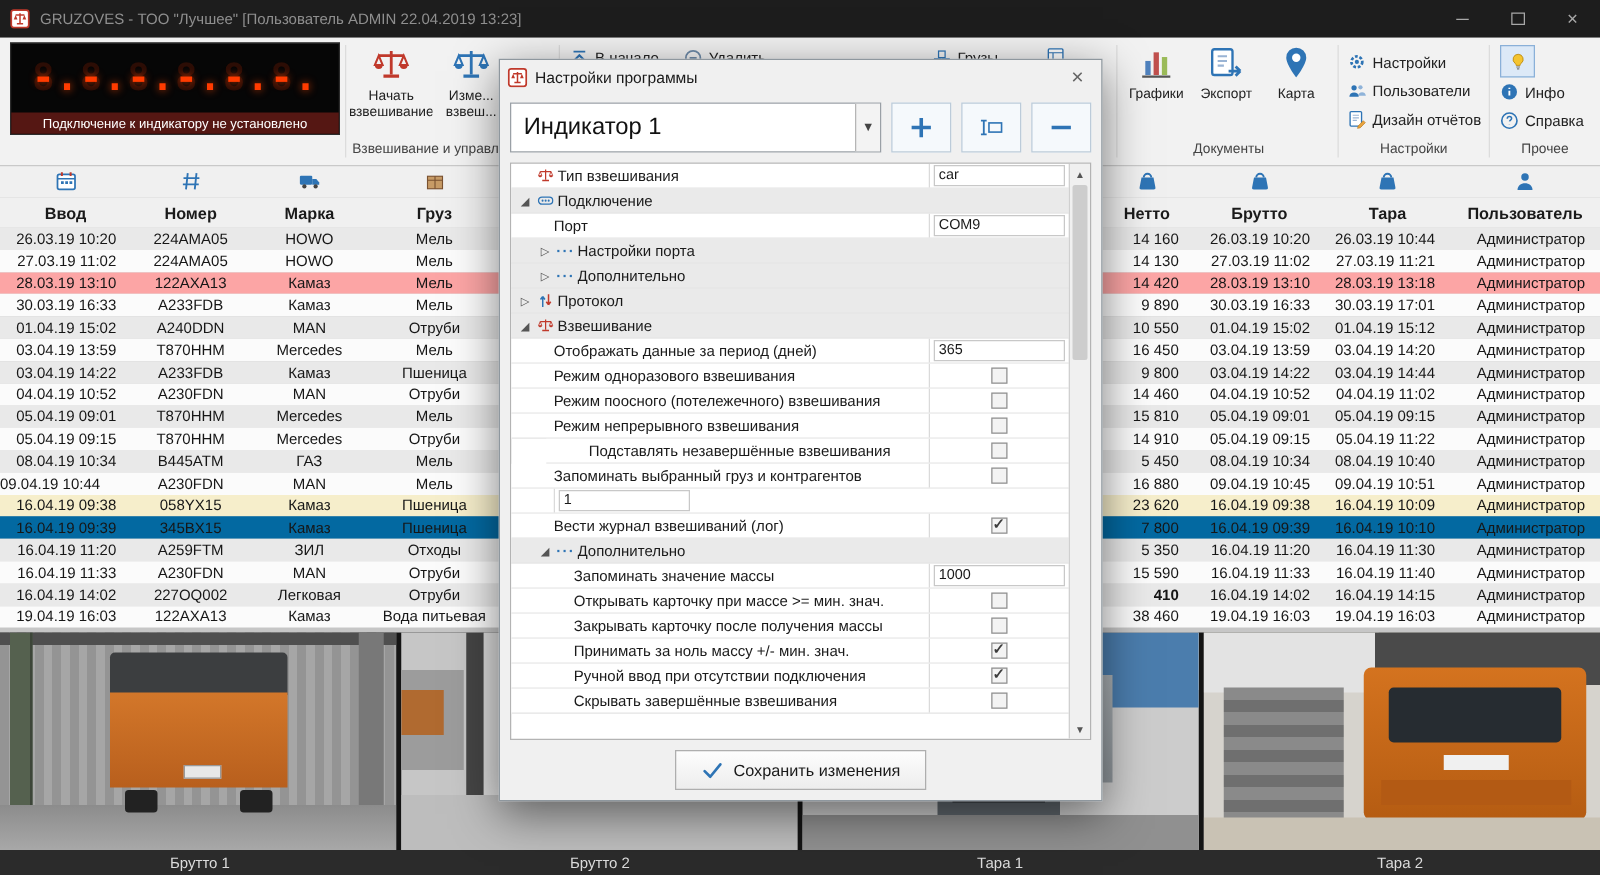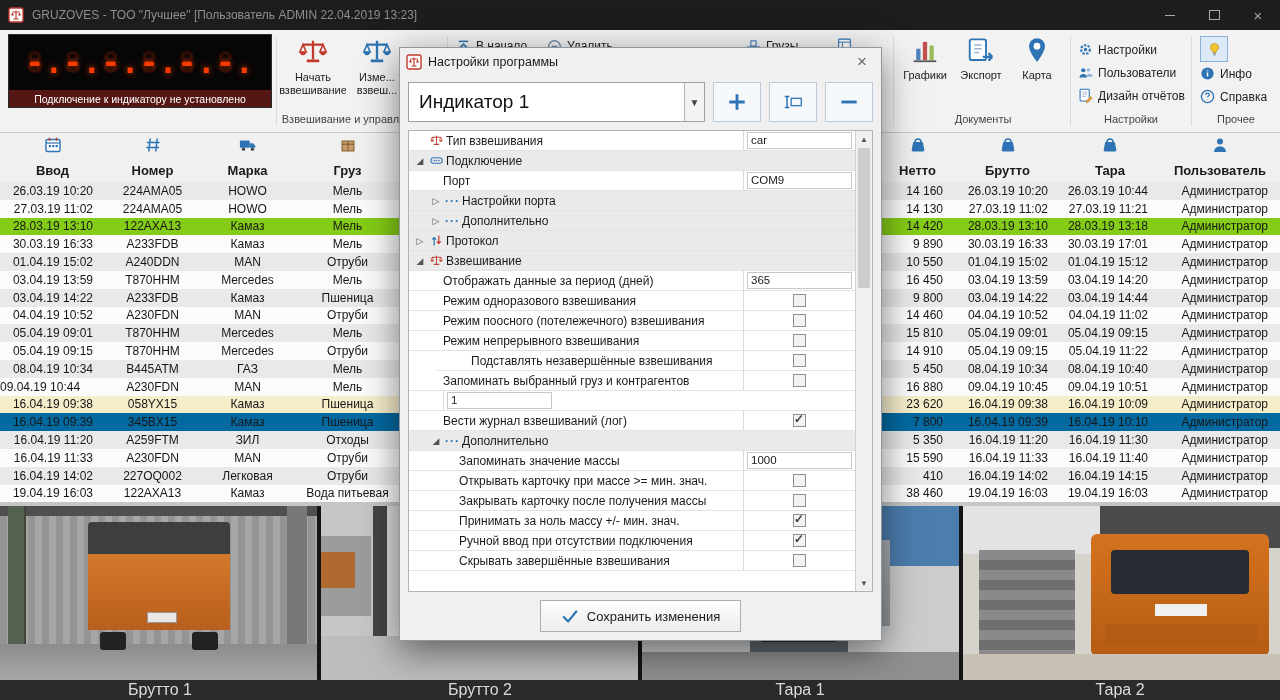--- a/index.html
+++ b/index.html
@@ -51,21 +51,21 @@
   .trows{position:absolute;top:182px;left:0;right:0;z-index:1}
   .trow{display:flex;height:17.8px;align-items:center;font-size:12px;color:#161616}
   .trow.sel{background:#f6eecb !important}
   .tc{white-space:nowrap;overflow:hidden;box-sizing:border-box}
 
   
   .photos{position:absolute;top:506px;left:0;right:0;height:174px;background:#141414;display:flex;gap:4px;z-index:1}
   .photo{flex:1 1 0;position:relative;overflow:hidden}
   .photo div{position:absolute}
   .plabels{position:absolute;top:680px;left:0;right:0;height:20px;background:#2b2b2b;display:flex;z-index:1}
-  .plabel{flex:1;display:flex;align-items:center;justify-content:center;color:#dcdcdc;font-size:16px}
+  .plabel{flex:1;display:flex;align-items:center;justify-content:center;color:#dcdcdc;font-size:12px}
 
   .p1{background:repeating-linear-gradient(90deg,#949494 0 7px,#a6a6a6 7px 14px)}
   .p2{background:#c6c6c6}
   .p3{background:#cccccc}
   .p4{background:#d6d3cd}
 
   
   .dialog{position:absolute;left:399px;top:47px;width:483px;height:594px;background:#f0f0f0;border:1px solid #8e979e;
           box-shadow:0 10px 34px rgba(0,0,0,.5);z-index:100;box-sizing:border-box;display:flex;flex-direction:column}
   .dlg-title{height:28px;display:flex;align-items:center;padding:0 6px;flex:0 0 auto}
@@ -391,21 +391,21 @@
       <div class="tc" style="width: 105px; text-align: right; padding-right: 12px;">27.03.19 11:02</div>
       <div class="tc" style="width: 95px; text-align: center;">224AMA05</div>
       <div class="tc" style="width: 95px; text-align: center;">HOWO</div>
       <div class="tc" style="width: 105px; text-align: center;">Мель</div>
       <div class="tc" style="width: 480px; text-align: center;"></div>
       <div class="tc" style="width: 75px; text-align: right; padding-right: 12px;">14 130</div>
       <div class="tc" style="width: 105px; text-align: right; padding-right: 12px;">27.03.19 11:02</div>
       <div class="tc" style="width: 100px; text-align: right; padding-right: 12px;">27.03.19 11:21</div>
       <div class="tc" style="width: 120px; text-align: right; padding-right: 12px;">Администратор</div>
     </div>
-    <div class="trow" style="background: #84cc16;">
+    <div class="trow" style="background: #fca5a5;">
       <div class="tc" style="width: 105px; text-align: right; padding-right: 12px;">28.03.19 13:10</div>
       <div class="tc" style="width: 95px; text-align: center;">122AXA13</div>
       <div class="tc" style="width: 95px; text-align: center;">Камаз</div>
       <div class="tc" style="width: 105px; text-align: center;">Мель</div>
       <div class="tc" style="width: 480px; text-align: center;"></div>
       <div class="tc" style="width: 75px; text-align: right; padding-right: 12px;">14 420</div>
       <div class="tc" style="width: 105px; text-align: right; padding-right: 12px;">28.03.19 13:10</div>
       <div class="tc" style="width: 100px; text-align: right; padding-right: 12px;">28.03.19 13:18</div>
       <div class="tc" style="width: 120px; text-align: right; padding-right: 12px;">Администратор</div>
     </div>
@@ -551,21 +551,21 @@
       <div class="tc" style="width: 105px; text-align: right; padding-right: 12px;">16.04.19 11:33</div>
       <div class="tc" style="width: 100px; text-align: right; padding-right: 12px;">16.04.19 11:40</div>
       <div class="tc" style="width: 120px; text-align: right; padding-right: 12px;">Администратор</div>
     </div>
     <div class="trow" style="background: rgb(233, 233, 233);">
       <div class="tc" style="width: 105px; text-align: right; padding-right: 12px;">16.04.19 14:02</div>
       <div class="tc" style="width: 95px; text-align: center;">227OQ002</div>
       <div class="tc" style="width: 95px; text-align: center;">Легковая</div>
       <div class="tc" style="width: 105px; text-align: center;">Отруби</div>
       <div class="tc" style="width: 480px; text-align: center;"></div>
-      <div class="tc" style="width: 75px; text-align: right; padding-right: 12px;">410</div>
+      <div class="tc" style="width: 75px; text-align: right; padding-right: 12px; font-weight: bold;">410</div>
       <div class="tc" style="width: 105px; text-align: right; padding-right: 12px;">16.04.19 14:02</div>
       <div class="tc" style="width: 100px; text-align: right; padding-right: 12px;">16.04.19 14:15</div>
       <div class="tc" style="width: 120px; text-align: right; padding-right: 12px;">Администратор</div>
     </div>
     <div class="trow" style="background: rgb(251, 251, 251);">
       <div class="tc" style="width: 105px; text-align: right; padding-right: 12px;">19.04.19 16:03</div>
       <div class="tc" style="width: 95px; text-align: center;">122AXA13</div>
       <div class="tc" style="width: 95px; text-align: center;">Камаз</div>
       <div class="tc" style="width: 105px; text-align: center;">Вода питьевая</div>
       <div class="tc" style="width: 480px; text-align: center;"></div>

